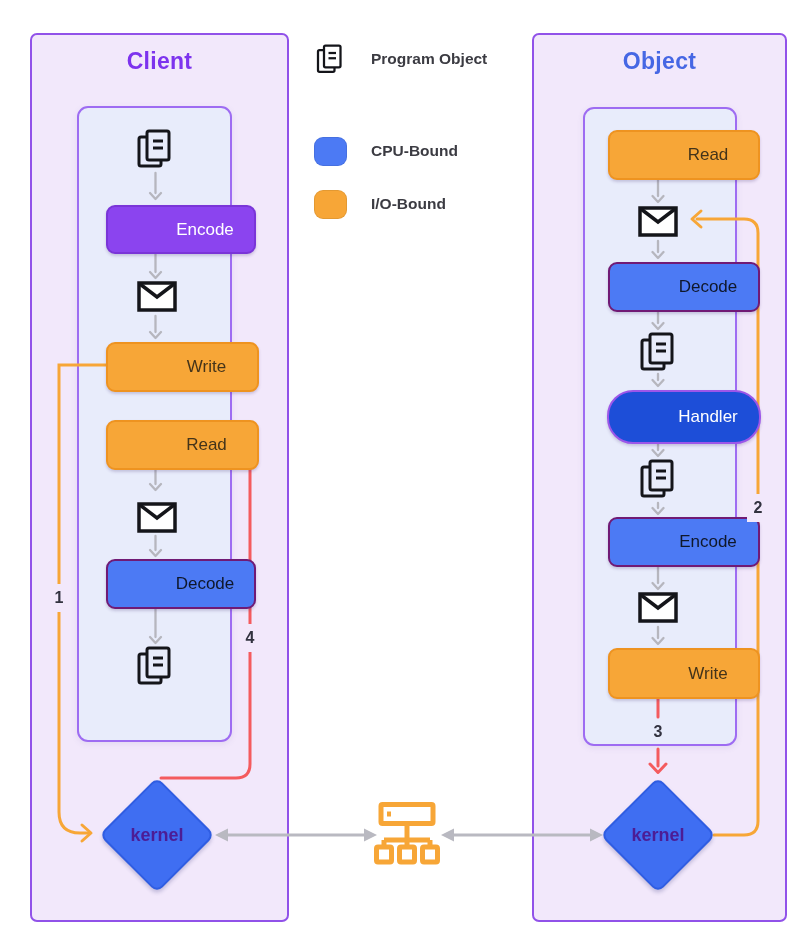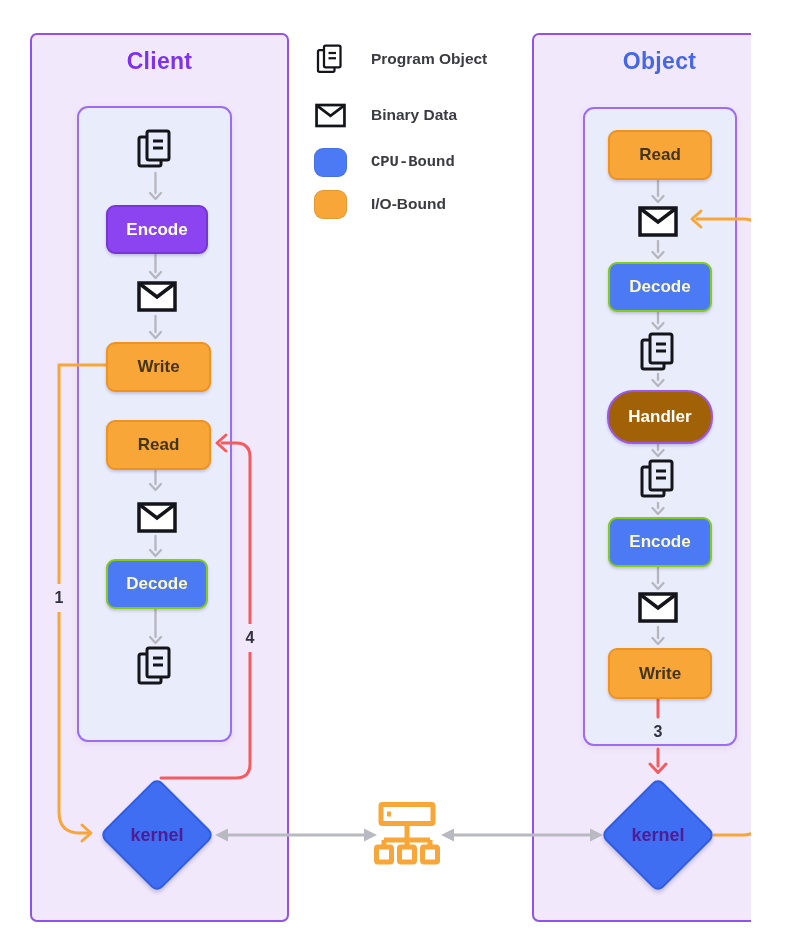--- a/index.html
+++ b/index.html
@@ -1,42 +1,43 @@
 <!DOCTYPE html>
 <html><head>
 <meta charset="utf-8">
 <style>
   html,body{margin:0;padding:0;background:#fff;}
   .canvas{
-    position:relative;width:751px;height:947px;background:#ffffff;overflow:hidden;
+    position:relative;width:809px;height:947px;background:#ffffff;overflow:hidden;
     font-family:"Liberation Sans","DejaVu Sans",sans-serif;
   }
   .panel{
     position:absolute;background:#f2e8fb;border:2.5px solid #9152e9;border-radius:7px;z-index:1;
   }
   .inner-panel{
     position:absolute;background:#e8ecfb;border:2.5px solid #9e6cf2;border-radius:11px;z-index:2;
     box-shadow:0 2px 6px rgba(100,80,160,0.10);
   }
   .panel-title{
     position:absolute;top:13px;left:0;width:100%;text-align:center;
     font-size:23px;font-weight:bold;letter-spacing:.3px;
   }
   .client-title{color:#7d33ee;}
   .server-title{color:#4667e4;}
   svg.overlay{position:absolute;left:0;top:0;z-index:5;pointer-events:none;}
   .node{
     position:absolute;z-index:10;display:flex;align-items:center;justify-content:center;
-    font-size:17px;font-weight:bold;border-radius:9px;
+    font-size:17px;font-weight:normal;border-radius:9px;
     box-shadow:0 2px 3px rgba(70,50,120,0.22);
-  }
-  .node.blue{background:#4c7af4;border:2px solid #84cc16;color:#fef9c3;}
+    padding-left:48px;
+  }
+  .node.blue{background:#4c7af4;border:2px solid #701a75;color:#0f172a;}
   .node.purple{background:#8b44ef;border:2px solid #7a35d8;color:#ffffff;}
   .node.orange{background:#f7a637;border:2px solid #ee9320;color:#44341a;}
-  .node.pill{background:#a16207;border:2.5px solid #9c56e9;color:#ffffff;border-radius:26px;}
+  .node.pill{background:#1d4ed8;border:2.5px solid #9c56e9;color:#ffffff;border-radius:26px;}
   .icon-box{position:absolute;z-index:10;display:flex;align-items:center;justify-content:center;}
   .kernel{position:absolute;width:112px;height:112px;z-index:10;}
   .kernel .shape{
     position:absolute;left:50%;top:50%;width:78px;height:78px;
     transform:translate(-50%,-50%) rotate(45deg);
     background:#3f6ef2;border:2px solid #2f5de2;border-radius:8px;
     box-shadow:2px 2px 4px rgba(60,60,130,0.25);
   }
   .kernel .klabel{
     position:absolute;inset:0;display:flex;align-items:center;justify-content:center;
@@ -144,30 +145,21 @@
     <div class="legend-icon-cell">
       <svg width="30" height="32" viewBox="0 0 40 42">
         <rect x="4" y="9" width="22" height="29" rx="2" fill="#ffffff" stroke="#14151a" stroke-width="3"></rect>
         <rect x="12" y="3" width="22" height="29" rx="2" fill="#ffffff" stroke="#14151a" stroke-width="3"></rect>
         <line x1="18" y1="13" x2="28" y2="13" stroke="#14151a" stroke-width="3"></line>
         <line x1="18" y1="20" x2="28" y2="20" stroke="#14151a" stroke-width="3"></line>
       </svg>
     </div>
     <div class="legend-label">Program Object</div>
   </div>
-  <div class="legend-row" style="top:98px;">
-    <div class="legend-icon-cell">
-      <svg width="31" height="25" viewBox="0 0 40 31">
-        <rect x="2" y="2" width="36" height="27" fill="#ffffff" stroke="#14151a" stroke-width="3.5"></rect>
-        <polyline points="3,3 20,16 37,3" fill="none" stroke="#14151a" stroke-width="3.5"></polyline>
-      </svg>
-    </div>
-    <div class="legend-label">Binary Data</div>
-  </div>
-  <div class="legend-row" style="top:145px;font-family:Liberation Mono, monospace;">
+  <div class="legend-row" style="top:134px;">
     <div class="legend-icon-cell">
         <div class="swatch blue"></div>
       </div>
     <div class="legend-label">CPU-Bound</div>
   </div>
   <div class="legend-row" style="top:187px;">
     <div class="legend-icon-cell">
         <div class="swatch orange"></div>
       </div>
     <div class="legend-label">I/O-Bound</div>

